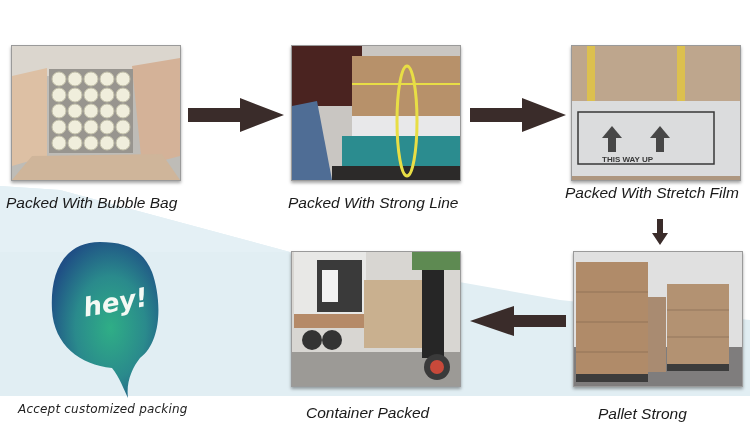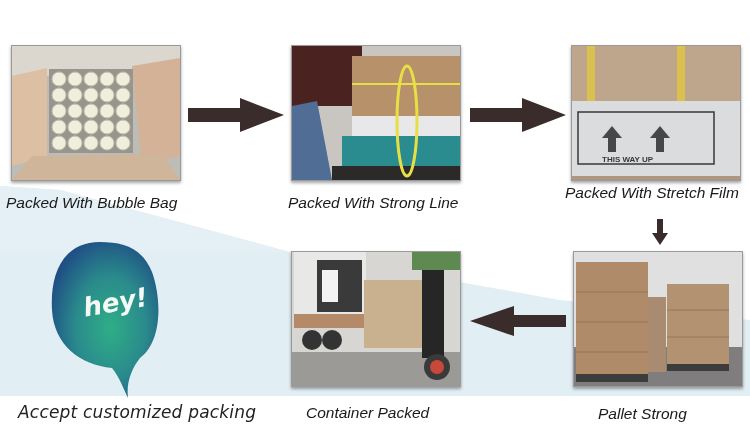--- a/index.html
+++ b/index.html
@@ -4,21 +4,21 @@
   <style>
     html, body { margin: 0; padding: 0; background: #ffffff; }
     body { width: 750px; height: 438px; position: relative; overflow: hidden;
            font-family: "Liberation Sans", sans-serif; }
     .bg-band { position: absolute; left: 0; top: 0; width: 750px; height: 438px; }
     .photo { position: absolute; border: 1px solid #9a9a9a; box-shadow: 0 2px 3px rgba(0,0,0,0.35);
              overflow: hidden; background: #f0abfc; }
     .photo svg { display: block; width: 100%; height: 100%; }
     .caption { position: absolute; font-size: 15.5px; color: #1a1a1a; white-space: nowrap;
                text-align: center; font-style: italic; }
-    .caption.custom { font-family: "DejaVu Sans", sans-serif; font-size: 17px; color: #222; letter-spacing: 0.2px; }
+    .caption.custom { font-family: "DejaVu Sans", sans-serif; font-size: 12px; color: #222; letter-spacing: 0.2px; }
     .arrow { position: absolute; }
     .bubble { position: absolute; left: 40px; top: 230px; width: 130px; height: 170px; }
   </style>
 </head>
 <body>
 
 <svg class="bg-band" viewBox="0 0 750 438">
   <polygon points="0,186 60,190 290,252 560,300 750,320 750,396 0,396" fill="#e1eef3"></polygon>
   <polygon points="0,186 60,190 290,252 0,252" fill="#e4f0f5"></polygon>
 </svg>

